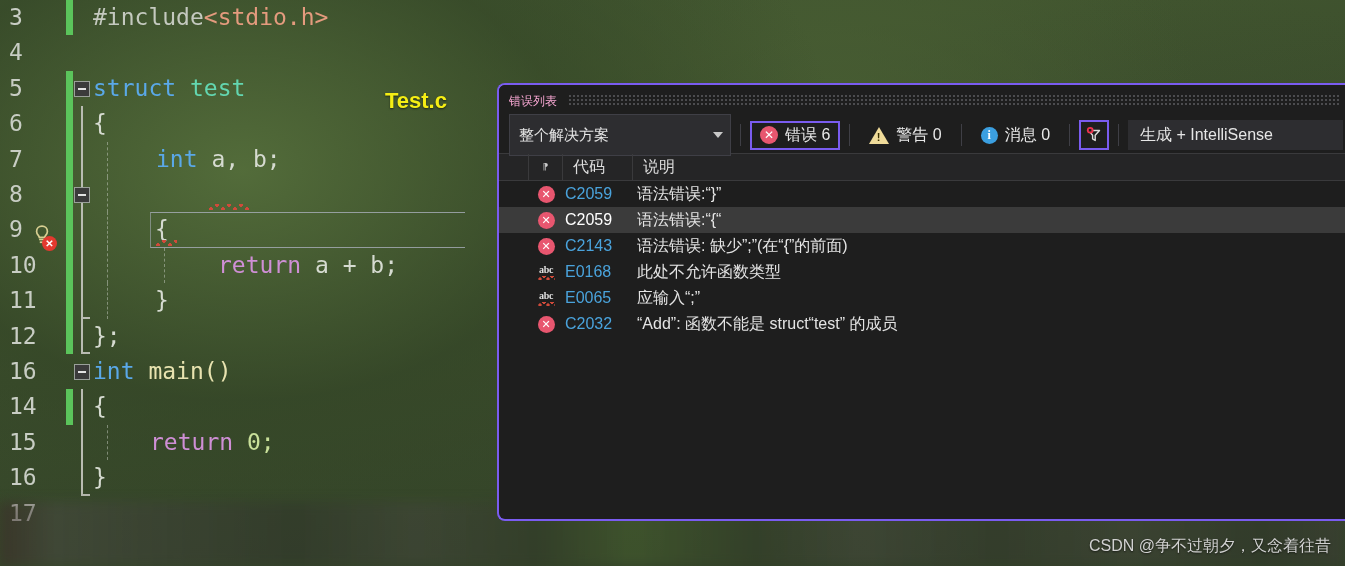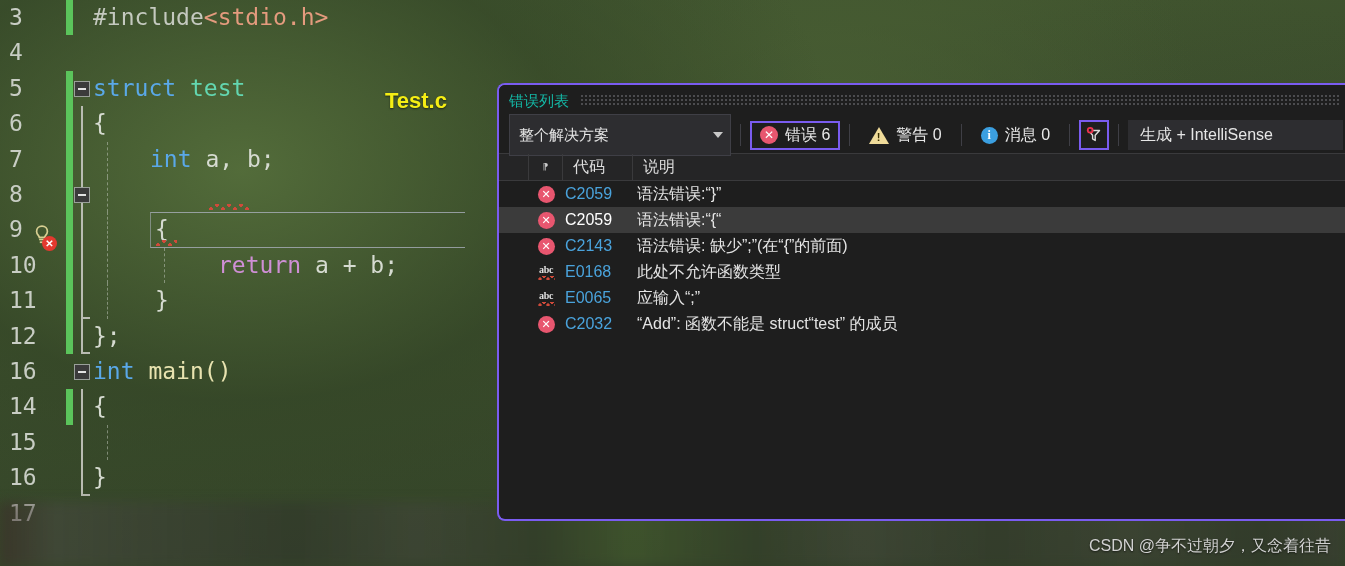--- a/index.html
+++ b/index.html
@@ -125,21 +125,21 @@
     border: 2px solid #7a5cf0;
     border-radius: 8px 0 0 8px;
     border-right: none;
     overflow: hidden;
     font-family: "Liberation Sans", "DejaVu Sans", sans-serif;
   }
   .panel-titlebar {
     height: 32px; display: flex; align-items: center;
     padding: 0 0 0 10px; background: #1e1e1e;
   }
-  .panel-title { color: #14b8a6; font-size: 15px; white-space: nowrap; text-align: right; }
+  .panel-title { color: #f9a8d4; font-size: 12px; white-space: nowrap; text-align: right; }
   .drag-dots {
     flex: 1; height: 12px; margin-left: 12px; margin-right: 8px;
     background-image: radial-gradient(circle at 1px 1px, #4e4e52 1px, transparent 1.2px);
     background-size: 4px 4px;
     opacity: 0.95;
   }
 
   .panel-toolbar {
     height: 36px; display: flex; align-items: center;
     padding: 0 0 0 10px; gap: 0;
@@ -281,21 +281,21 @@
       <span class="changebar"></span>
       <span class="structline"></span>
       <span class="code-text"><span class="tok-plain">{</span></span>
     </div>
 
     <div class="code-row" style="top:141.6px;position:absolute;left:0;right:0;">
       <span class="gutter-num">7</span>
       <span class="changebar"></span>
       <span class="structline"></span>
       <span class="indent-guide" style="left:107px;"></span>
-      <span class="code-text" style="left:150px;"><span class="tok-kw">int</span><span class="tok-plain"> </span><span class="tok-plain">a, b;</span></span>
+      <span class="code-text" style="left:156px;"><span class="tok-kw">int</span><span class="tok-plain"> </span><span class="tok-plain">a, b;</span></span>
     </div>
 
     <div class="code-row" style="top:177px;position:absolute;left:0;right:0;">
       <span class="gutter-num">8</span>
       <span class="changebar"></span>
       <span class="structline"></span>
       <span class="fold-box" style="left:74px;"></span>
       <span class="indent-guide" style="left:107px;"></span>
       <span class="squiggle" style="left:208px;top:27px;width:42px;"></span>
     </div>
@@ -344,20 +344,21 @@
       <span class="gutter-num">14</span>
       <span class="changebar"></span>
       <span class="structline"></span>
       <span class="code-text"><span class="tok-plain">{</span></span>
     </div>
 
     <div class="code-row" style="top:424.8px;position:absolute;left:0;right:0;">
       <span class="gutter-num">15</span>
       <span class="structline"></span>
       <span class="indent-guide" style="left:107px;"></span>
+      <span class="code-text" style="left:150px;"><span class="tok-ctl">return</span><span class="tok-plain"> </span><span class="tok-num">0;</span></span>
     </div>
 
     <div class="code-row" style="top:460.2px;position:absolute;left:0;right:0;">
       <span class="gutter-num">16</span>
       <span class="structline bottomcap"></span>
       <span class="code-text"><span class="tok-plain">}</span></span>
     </div>
 
     <div class="code-row" style="top:495.6px;position:absolute;left:0;right:0;">
       <span class="gutter-num">17</span>

